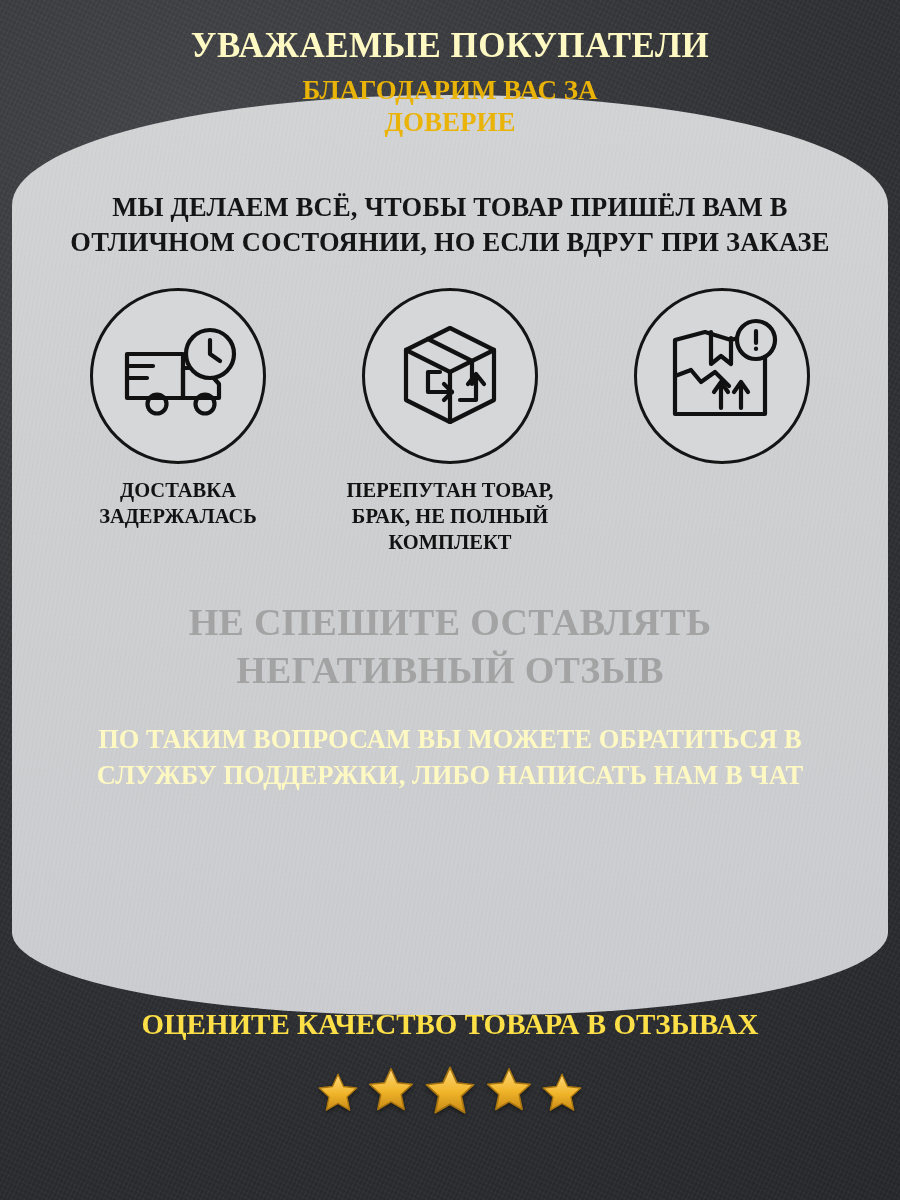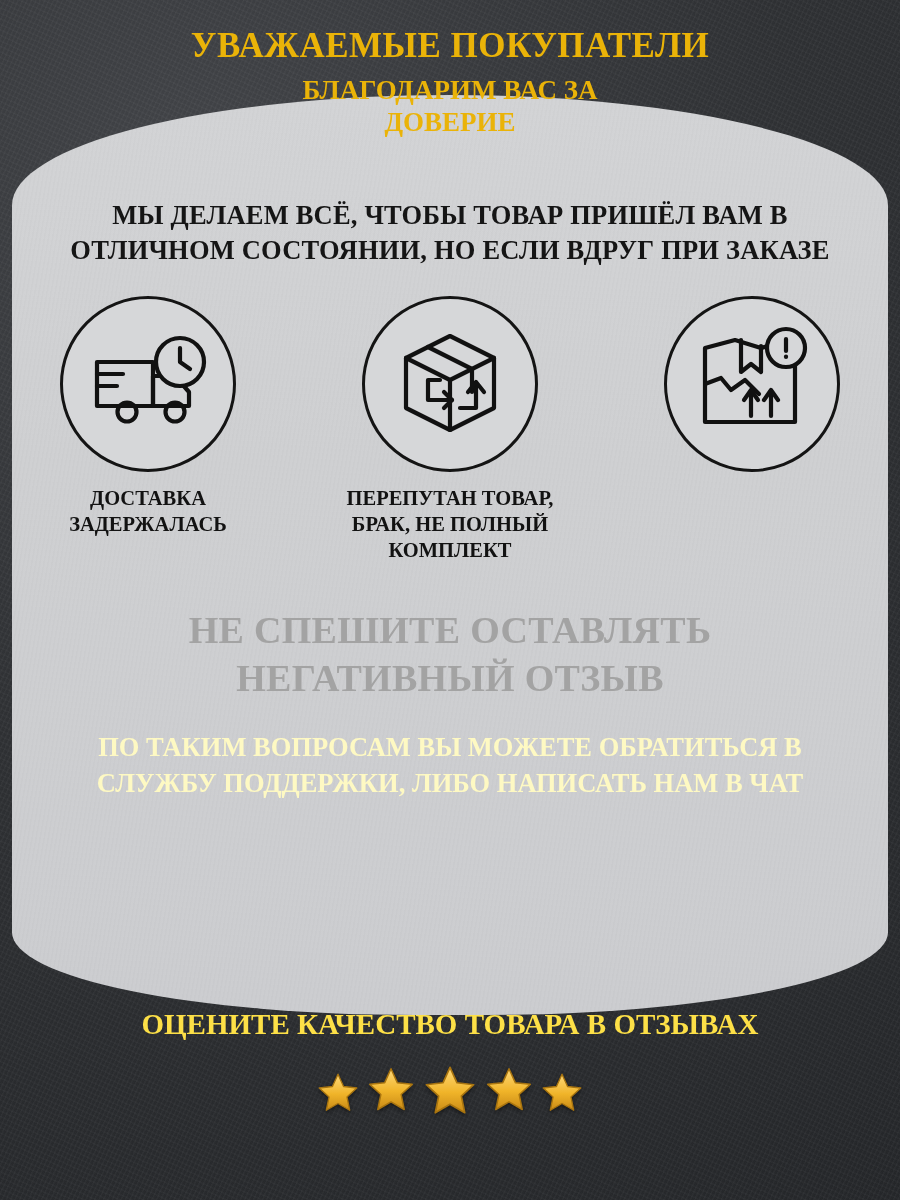--- a/index.html
+++ b/index.html
@@ -53,21 +53,21 @@
     top: 0;
     height: 170px;
     text-align: center;
     z-index: 5;
   }
   .header-title {
     margin: 26px 0 0 0;
     font-size: 35px;
     font-weight: bold;
     letter-spacing: 0.5px;
-    color: #eab308;
+    color: #fef9c3;
     text-transform: uppercase;
   }
   .header-sub {
     margin: 9px auto 14px auto;
     width: 430px;
     font-size: 27px;
     font-weight: bold;
     line-height: 1.17;
     color: #eab308;
     text-transform: uppercase;
@@ -78,34 +78,34 @@
     position: absolute;
     left: 0;
     right: 0;
     top: 190px;
     z-index: 6;
     text-align: center;
     color: #151515;
   }
 
   .intro {
-    margin: 8px auto;
+    margin: 0 auto;
     width: 760px;
     font-size: 26.5px;
     font-weight: bold;
     line-height: 1.32;
     text-transform: uppercase;
     letter-spacing: 0.2px;
   }
 
   .icons-row {
     display: flex;
     justify-content: center;
     align-items: flex-start;
-    gap: 52px;
+    gap: 22px;
     margin-top: 28px;
   }
   .icon-col {
     width: 250px;
   }
   .circle {
     width: 170px;
     height: 170px;
     margin: 0 auto;
     border: 3px solid #141414;

